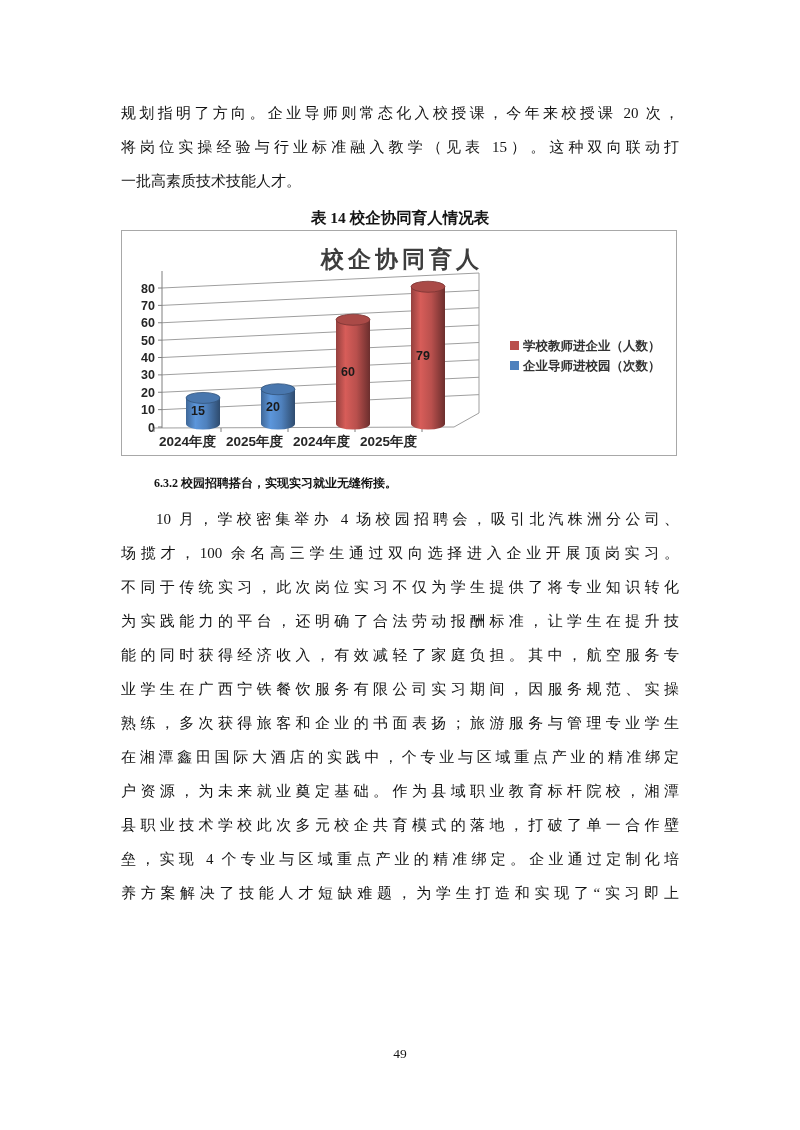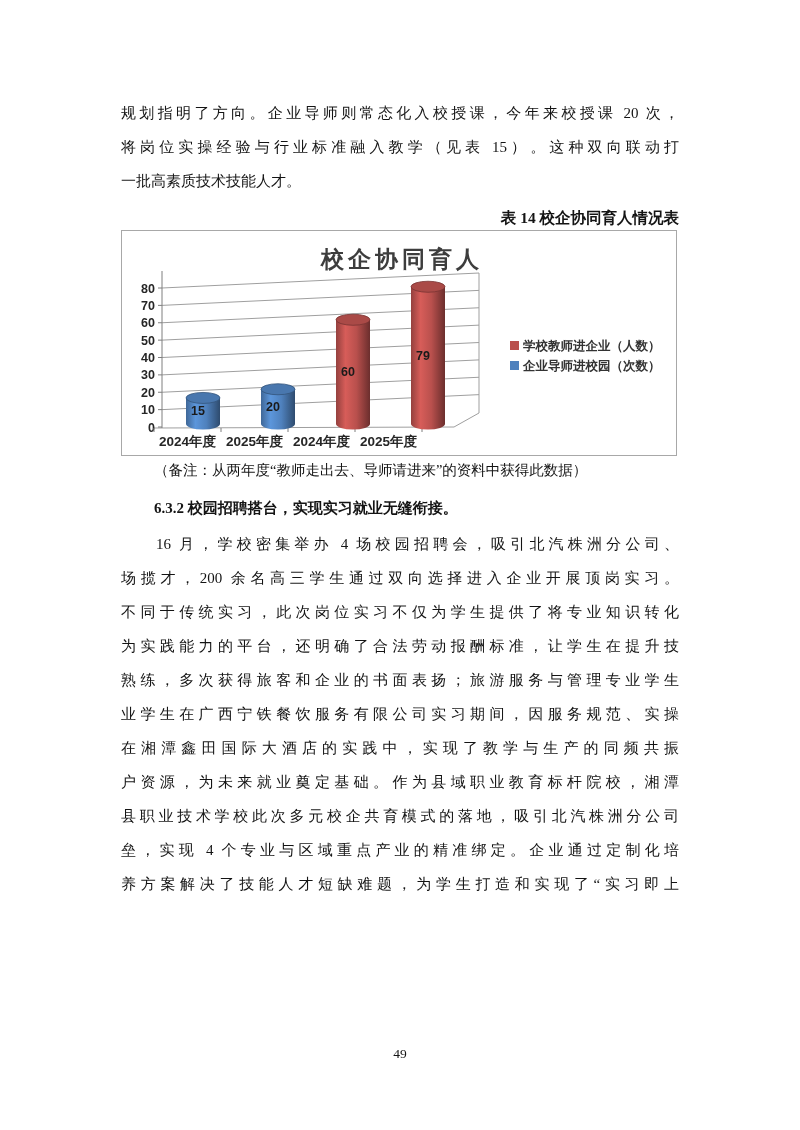--- a/index.html
+++ b/index.html
@@ -8,25 +8,25 @@
     font-family:"Liberation Serif","DejaVu Serif",serif;color:#141414;
   }
   .content{position:absolute;left:121px;top:0;width:558px;}
   .para .line{
     font-size:15px;line-height:34px;height:34px;overflow:hidden;
     text-align:justify;text-align-last:justify;
   }
   .para .line.left-last{text-align-last:left;}
   .para .line.indent{padding-left:35px;}
   .p1{padding-top:96px;}
-  .caption{margin-top:8px;font-size:15.5px;font-weight:bold;line-height:24px;text-align:right;}
+  .caption{margin-top:8px;font-size:15.5px;font-weight:bold;line-height:24px;text-align:center;}
   .chart-box{width:554px;height:224px;border:1px solid #a8a8a8;background:#ffffff;}
   .chart-box svg{display:block;width:100%;height:100%;}
   .note{margin-top:4px;font-size:14.5px;line-height:21px;padding-left:33px;}
-  .heading{margin-top:14px;font-size:15px;font-weight:bold;line-height:26px;padding-left:33px;}
+  .heading{margin-top:14px;font-size:12px;font-weight:bold;line-height:26px;padding-left:33px;}
   .p2{margin-top:6px;}
   .page-num{position:absolute;top:1046px;left:0;width:800px;text-align:center;font-size:13.5px;}
 </style>
 </head>
 <body>
 
 <div class="content">
   <div class="para p1">
       <div class="line">规划指明了方向。企业导师则常态化入校授课，今年来校授课 20 次，</div>
       <div class="line">将岗位实操经验与行业标准融入教学（见表 15）。这种双向联动打</div>
@@ -127,29 +127,29 @@
           <text x="280" y="36" font-size="23" font-family="&quot;Liberation Sans&quot;,&quot;DejaVu Sans&quot;,sans-serif" font-weight="bold" fill="#3d3d3d" text-anchor="middle" letter-spacing="4">校企协同育人</text>
         </g>
         <g>
           <rect x="388" y="110" width="9" height="9" fill="#b9504d"></rect>
           <text x="401" y="118.5" font-size="12.5" font-family="&quot;Liberation Sans&quot;,&quot;DejaVu Sans&quot;,sans-serif" font-weight="bold" fill="#333333">学校教师进企业（人数）</text>
           <rect x="388" y="130" width="9" height="9" fill="#4f81bd"></rect>
           <text x="401" y="138.5" font-size="12.5" font-family="&quot;Liberation Sans&quot;,&quot;DejaVu Sans&quot;,sans-serif" font-weight="bold" fill="#333333">企业导师进校园（次数）</text>
         </g>
       </svg>
   </div>
-  <div class="note">（备注：从两年度“教师走出去、导师请进来”的资料中获得此数据）</div>
   <div class="heading">6.3.2 校园招聘搭台，实现实习就业无缝衔接。</div>
   <div class="para p2">
-      <div class="line indent">16 月，学校密集举办 4 场校园招聘会，吸引北汽株洲分公司、</div>
-      <div class="line">场揽才，200 余名高三学生通过双向选择进入企业开展顶岗实习。</div>
+      <div class="line indent">10 月，学校密集举办 4 场校园招聘会，吸引北汽株洲分公司、</div>
+      <div class="line">场揽才，100 余名高三学生通过双向选择进入企业开展顶岗实习。</div>
       <div class="line">不同于传统实习，此次岗位实习不仅为学生提供了将专业知识转化</div>
       <div class="line">为实践能力的平台，还明确了合法劳动报酬标准，让学生在提升技</div>
+      <div class="line">能的同时获得经济收入，有效减轻了家庭负担。其中，航空服务专</div>
+      <div class="line">业学生在广西宁铁餐饮服务有限公司实习期间，因服务规范、实操</div>
       <div class="line">熟练，多次获得旅客和企业的书面表扬；旅游服务与管理专业学生</div>
-      <div class="line">业学生在广西宁铁餐饮服务有限公司实习期间，因服务规范、实操</div>
-      <div class="line">在湘潭鑫田国际大酒店的实践中，实现了教学与生产的同频共振</div>
+      <div class="line">在湘潭鑫田国际大酒店的实践中，个专业与区域重点产业的精准绑定</div>
       <div class="line">户资源，为未来就业奠定基础。作为县域职业教育标杆院校，湘潭</div>
-      <div class="line">县职业技术学校此次多元校企共育模式的落地，吸引北汽株洲分公司</div>
+      <div class="line">县职业技术学校此次多元校企共育模式的落地，打破了单一合作壁</div>
       <div class="line">垒，实现 4 个专业与区域重点产业的精准绑定。企业通过定制化培</div>
       <div class="line">养方案解决了技能人才短缺难题，为学生打造和实现了“实习即上</div>
     </div>
 </div>
 <div class="page-num">49</div>
 
 </body></html>

